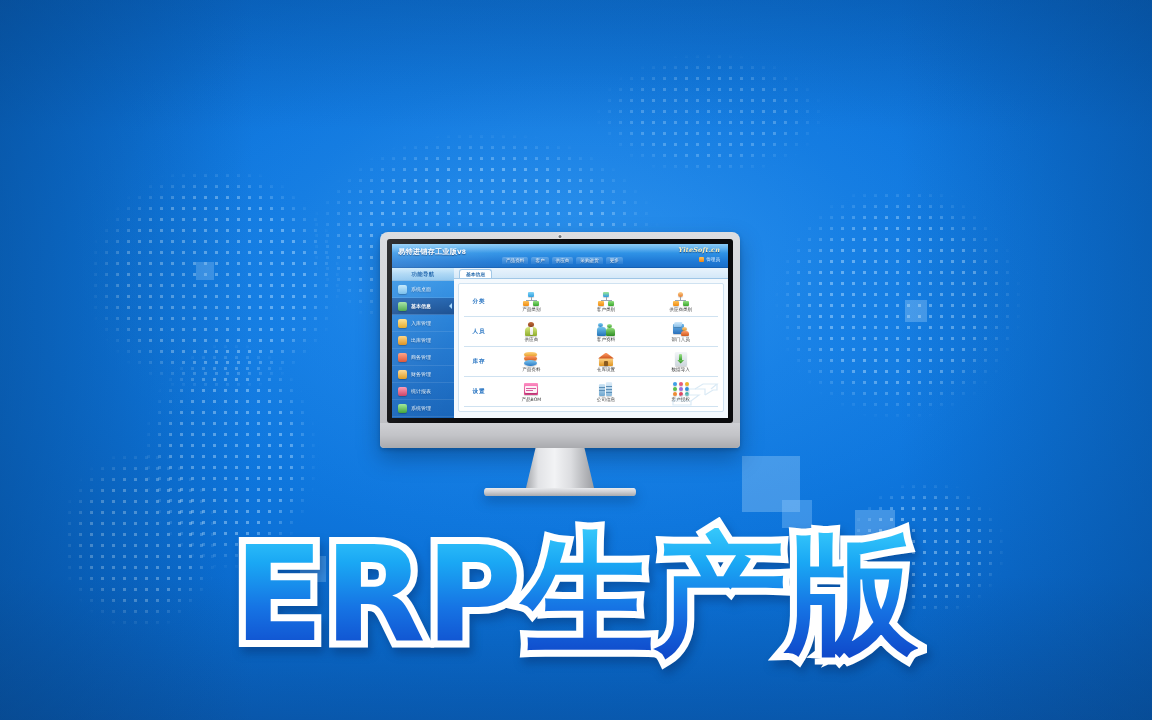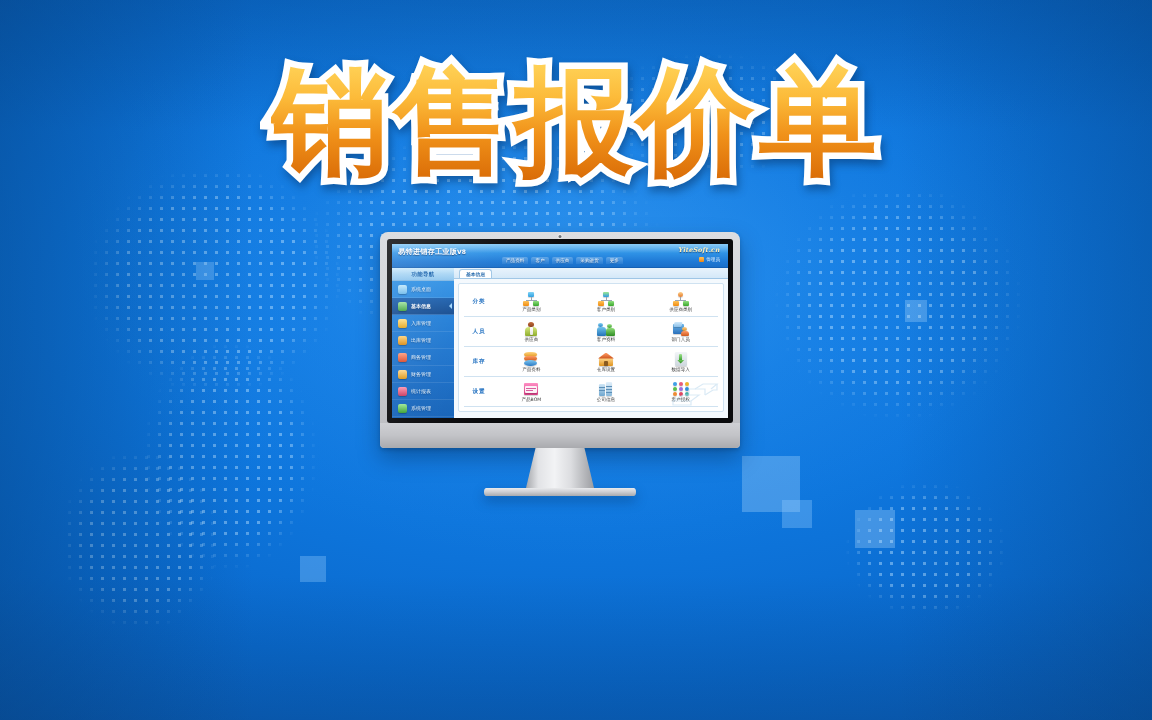--- a/index.html
+++ b/index.html
@@ -266,26 +266,20 @@
 
   <div class="sq" style="left:742px; top:456px; width:58px; height:56px;"></div>
   <div class="sq b" style="left:782px; top:500px; width:30px; height:28px;"></div>
   <div class="sq" style="left:855px; top:510px; width:40px; height:38px;"></div>
   <div class="sq b" style="left:300px; top:556px; width:26px; height:26px;"></div>
   <div class="sq" style="left:905px; top:300px; width:22px; height:22px;"></div>
   <div class="sq b" style="left:196px; top:262px; width:18px; height:18px;"></div>
 
   <div class="bg-vignette"></div>
 
-  <div class="headline">
-    <span class="layer">
-      <span class="stroke">销售报价单</span>
-      <span class="fill">销售报价单</span>
-    </span>
-  </div>
 
   <div id="monitor">
     <div class="mon-body">
       <div class="mon-cam"></div>
       <div class="mon-screen">
 
         <div class="app">
 
           <div class="app-top">
             <div class="app-title">
@@ -511,14 +505,20 @@
         </div>
 
         <div class="glass"></div>
       </div>
       <div class="mon-chin"></div>
     </div>
     <div class="mon-neck"></div>
     <div class="mon-base"></div>
   </div>
 
+  <div class="wordmark">
+    <span class="layer">
+      <span class="stroke">ERP生产版</span>
+      <span class="fill">ERP生产版</span>
+    </span>
+  </div>
 
 </div>
 
 </body></html>

